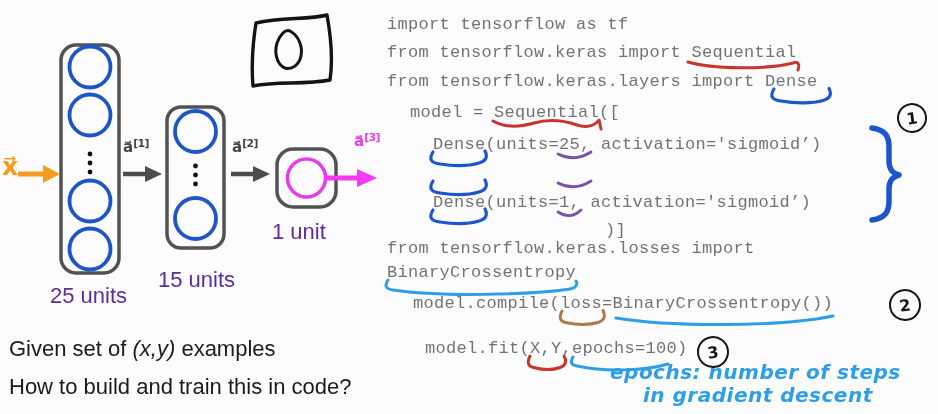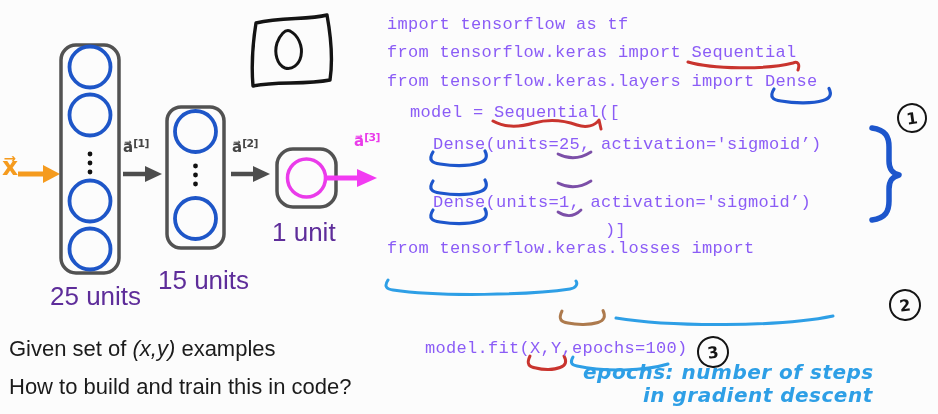--- a/index.html
+++ b/index.html
@@ -3,31 +3,31 @@
 <meta charset="utf-8">
 <style>
   html,body{margin:0;padding:0;background:#888;}
   #slide{
     position:relative;width:938px;height:414px;background:#fcfcfc;overflow:hidden;
     font-family:"Liberation Sans",sans-serif;
   }
   #shapes{position:absolute;left:0;top:0;width:938px;height:414px;pointer-events:none;}
   .code-line{
     position:absolute;font-family:"Liberation Mono","DejaVu Sans Mono",monospace;
-    font-size:17px;letter-spacing:0.3px;line-height:20px;color:#8b5cf6;white-space:pre;
+    font-size:17px;letter-spacing:0.3px;line-height:20px;color:#737373;white-space:pre;
   }
   .vec-label{
     position:absolute;font-family:"DejaVu Sans",sans-serif;font-weight:bold;
     font-size:15px;color:#454545;line-height:24px;white-space:nowrap;
   }
   .vec-label sup{font-size:0.72em;vertical-align:0.42em;letter-spacing:-0.5px;}
   #input-vec{font-size:25px;color:#F59B1E;}
   #act3{color:#EA3BEA;margin-left:18px;}
   .unit-label{
-    position:absolute;font-size:26px;color:#5E2D9A;line-height:24px;white-space:nowrap;
+    position:absolute;font-size:22px;color:#5E2D9A;line-height:24px;white-space:nowrap;
   }
   .question{
     position:absolute;font-size:22px;color:#1b1b1b;line-height:26px;white-space:nowrap;
   }
   .question .math{font-style:italic;}
   .hand-note{
     position:absolute;font-family:"DejaVu Sans",sans-serif;font-style:italic;font-weight:600;
     font-size:20px;color:#2E9FE6;line-height:22px;white-space:nowrap;letter-spacing:0.5px;
   }
   .step-badge{
@@ -142,22 +142,24 @@
   <div class="question" style="left:9px;top:336px"><span>Given set of </span><span class="math">(x,y)</span><span> examples</span></div>
 
   <div class="code-line" style="top:15px;left:387px">import tensorflow as tf</div>
   <div class="code-line" style="top:43px;left:387px">from tensorflow.keras import Sequential</div>
   <div class="code-line" style="top:103px;left:410px">model = Sequential([</div>
   <div class="code-line" style="top:72px;left:387px">from tensorflow.keras.layers import Dense</div>
   <div class="code-line" style="top:135px;left:433px">Dense(units=25, activation='sigmoid’)</div>
   <div class="code-line" style="top:193px;left:433px">Dense(units=1, activation='sigmoid’)</div>
   <div class="code-line" style="top:221px;left:605px">)]</div>
   <div class="code-line" style="top:239px;left:387px">from tensorflow.keras.losses import</div>
+  <div class="code-line" style="top:263px;left:387px">BinaryCrossentropy</div>
+  <div class="code-line" style="top:294px;left:413px">model.compile(loss=BinaryCrossentropy())</div>
   <div class="code-line" style="top:339px;left:425px">model.fit(X,Y,epochs=100)</div>
 
   <span class="step-badge" style="left:897px;top:103px">1</span>
   <span class="step-badge" style="left:889px;top:289px;width:28px;height:28px">2</span>
   <span class="step-badge" style="left:697px;top:336px;width:28px;height:28px">3</span>
 
-  <div class="hand-note" style="left:583px;top:361px">epochs: number of steps</div>
+  <div class="hand-note" style="left:610px;top:361px">epochs: number of steps</div>
   <div class="hand-note" style="left:643px;top:384px">in gradient descent</div>
 
 </div>
 
 </body></html>

